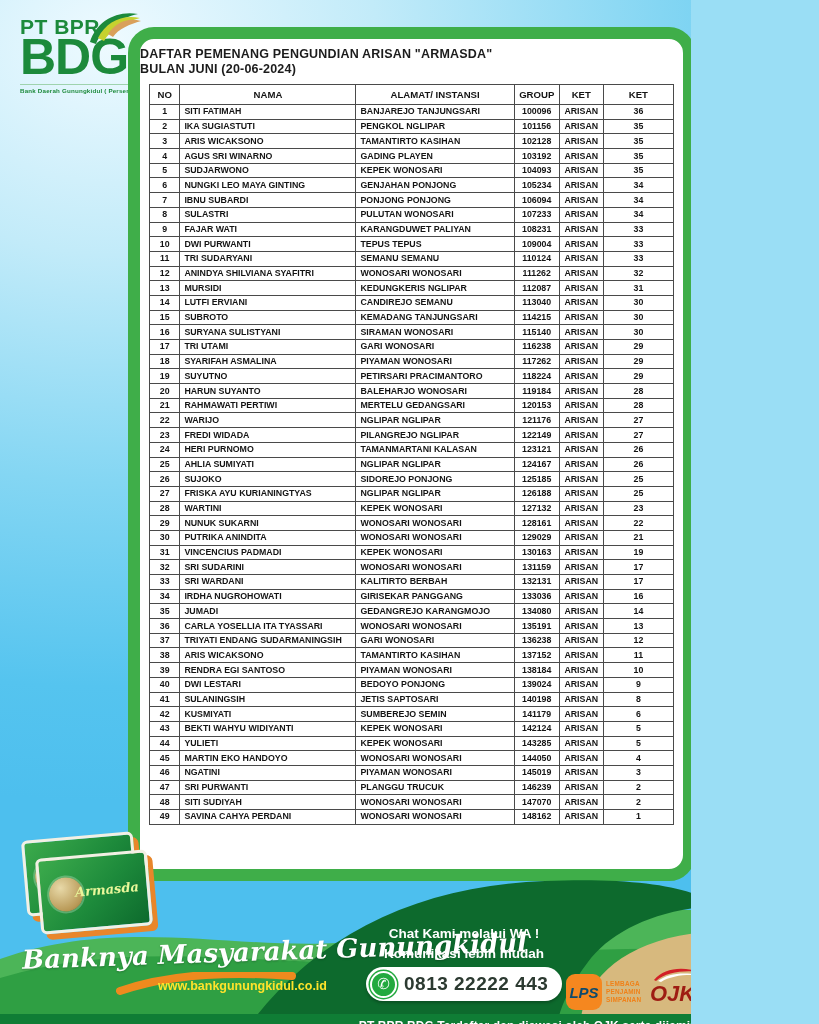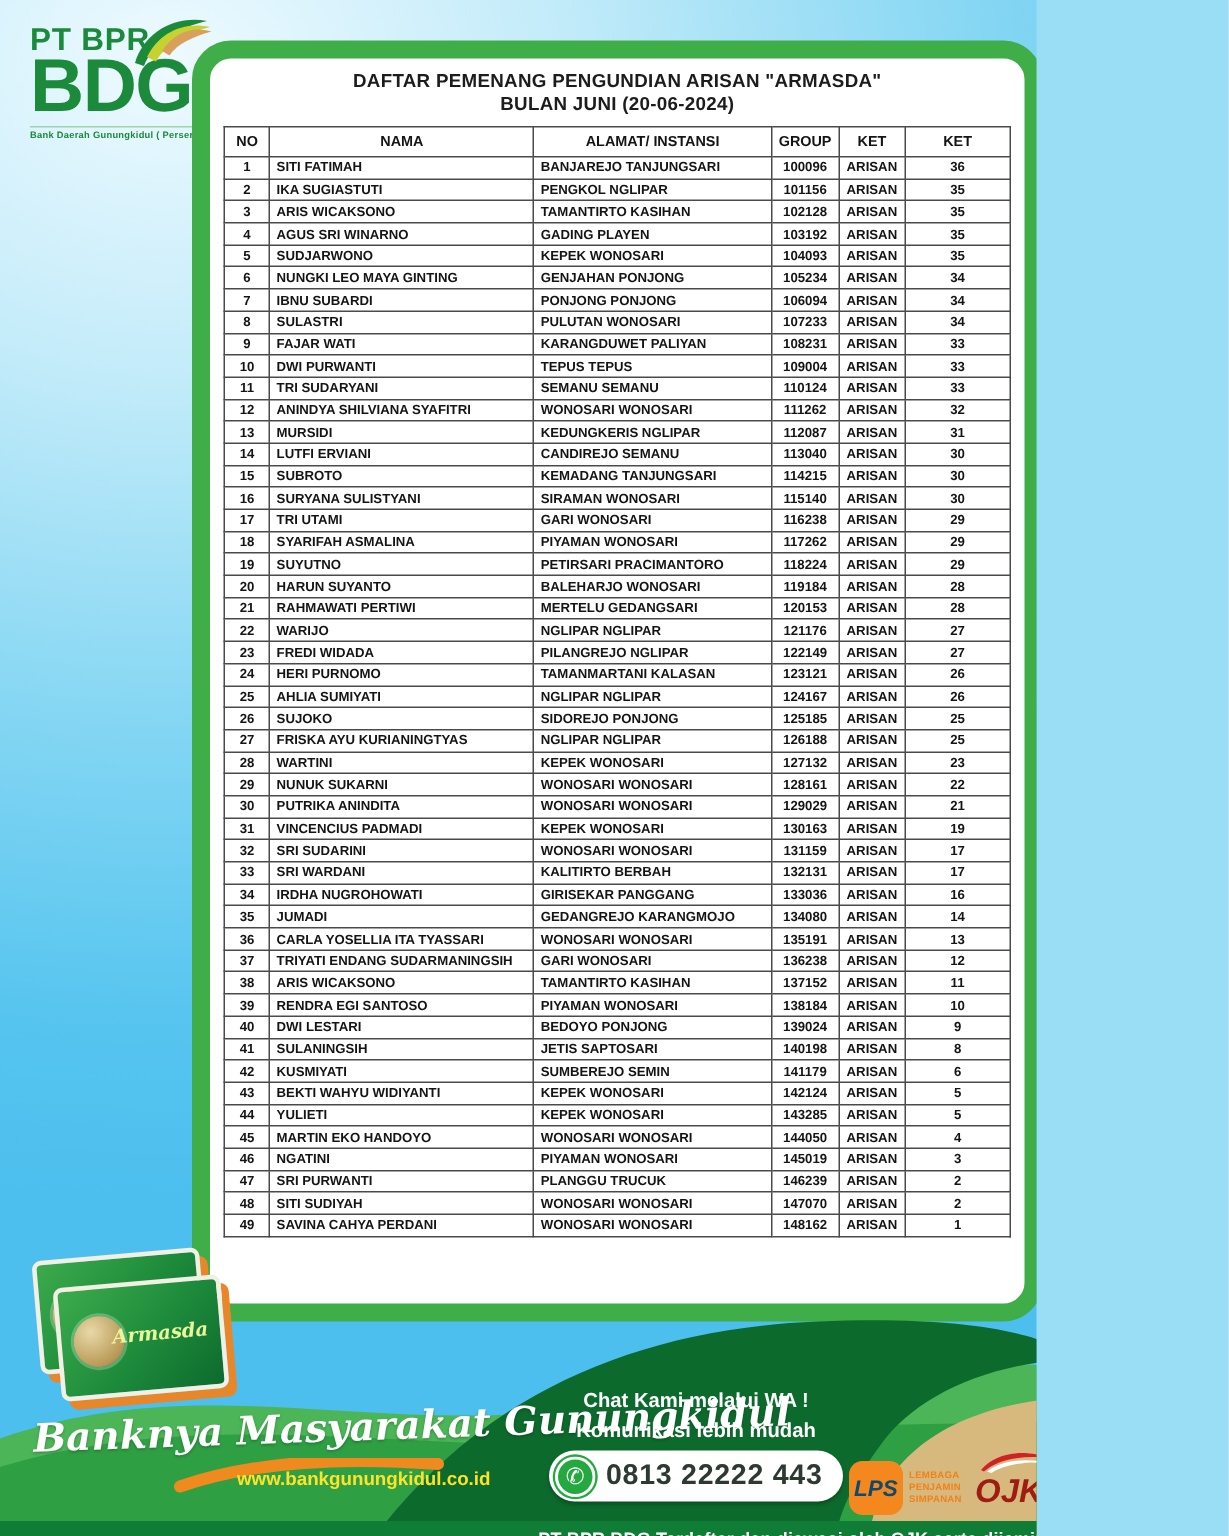--- a/index.html
+++ b/index.html
@@ -17,21 +17,21 @@
   .logo-swoosh { position:absolute; left:66px; top:-8px; }
   .logo-brand { font-size:50px; font-weight:700; line-height:.82; letter-spacing:-1px; margin-top:0; }
   .logo-tagline { margin-top:6px; font-size:6.2px; font-weight:800; letter-spacing:.2px; color:#1c8a3b;
     border-top:1px solid #9fd3ae; padding-top:2px; white-space:nowrap; }
 
   
   .card {
     position:absolute; left:128px; top:27px; width:567px; height:854px;
     background:#ffffff; border:12px solid #3fae49; border-radius:26px; overflow:hidden;
   }
-  .card-title { text-align:center; margin-top:8px; font-weight:800; font-size:12.5px; line-height:15px; color:#1c1c1c; letter-spacing:.2px; }
+  .card-title { text-align:left; margin-top:8px; font-weight:800; font-size:12.5px; line-height:15px; color:#1c1c1c; letter-spacing:.2px; }
   table { border-collapse:collapse; table-layout:fixed; width:calc(100% - 18px); margin:7px auto 0; }
   th, td { border:1px solid #4a4a4a; color:#141414; overflow:hidden; white-space:nowrap; }
   th { height:20px; font-size:9.6px; font-weight:800; text-align:center; }
   td { height:14.7px; font-size:8.8px; font-weight:700; text-align:center; line-height:1; }
   td.c1, td.c2 { text-align:left; padding-left:4px; }
   .col-no{width:5.8%} .col-nama{width:33.6%} .col-alamat{width:30.2%} .col-group{width:8.6%} .col-ket{width:8.4%} .col-ket2{width:13.4%}
 
   
   .brochures { position:absolute; left:10px; top:836px; width:150px; height:110px; z-index:1; }
   .brochure {

